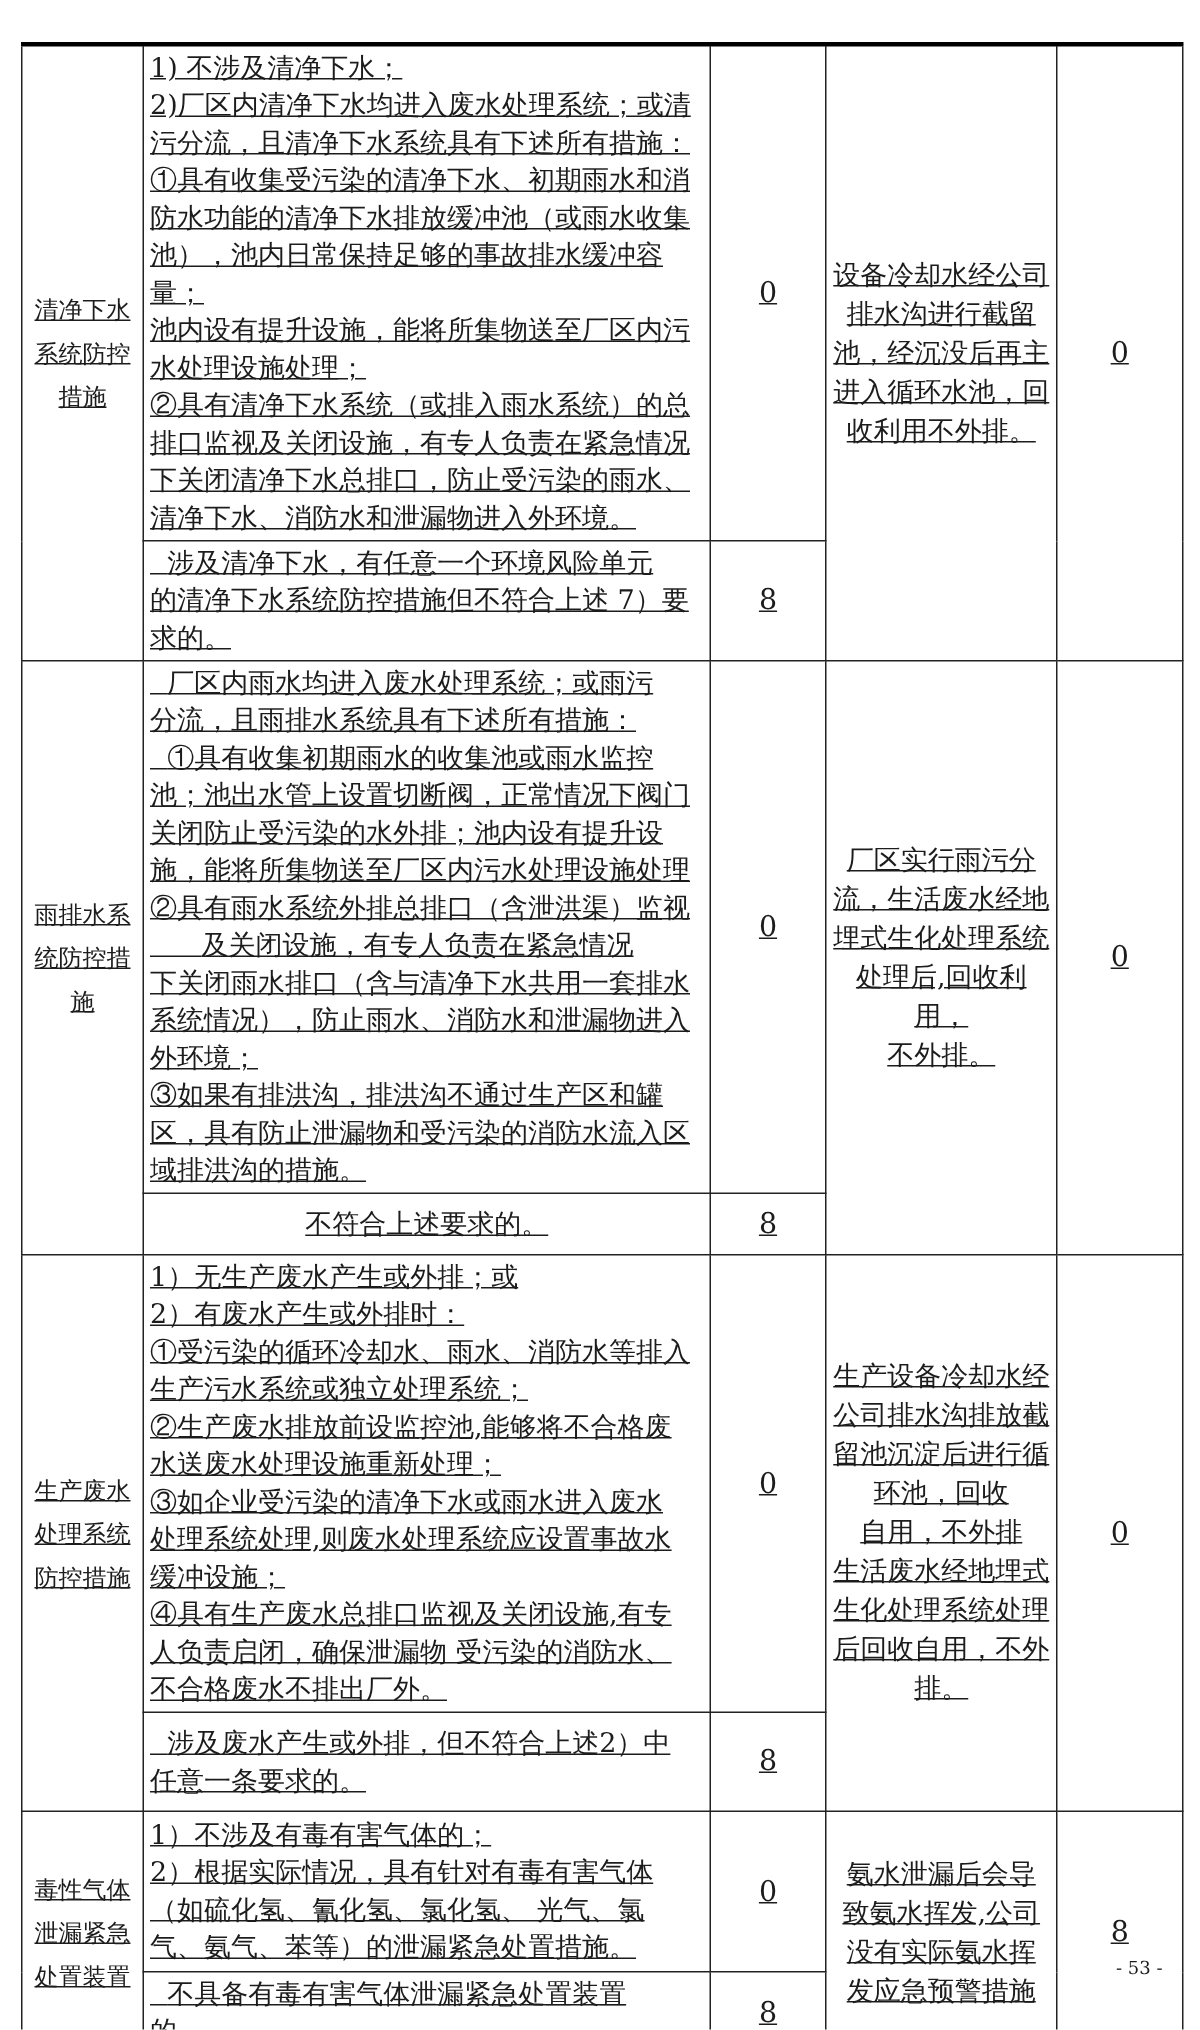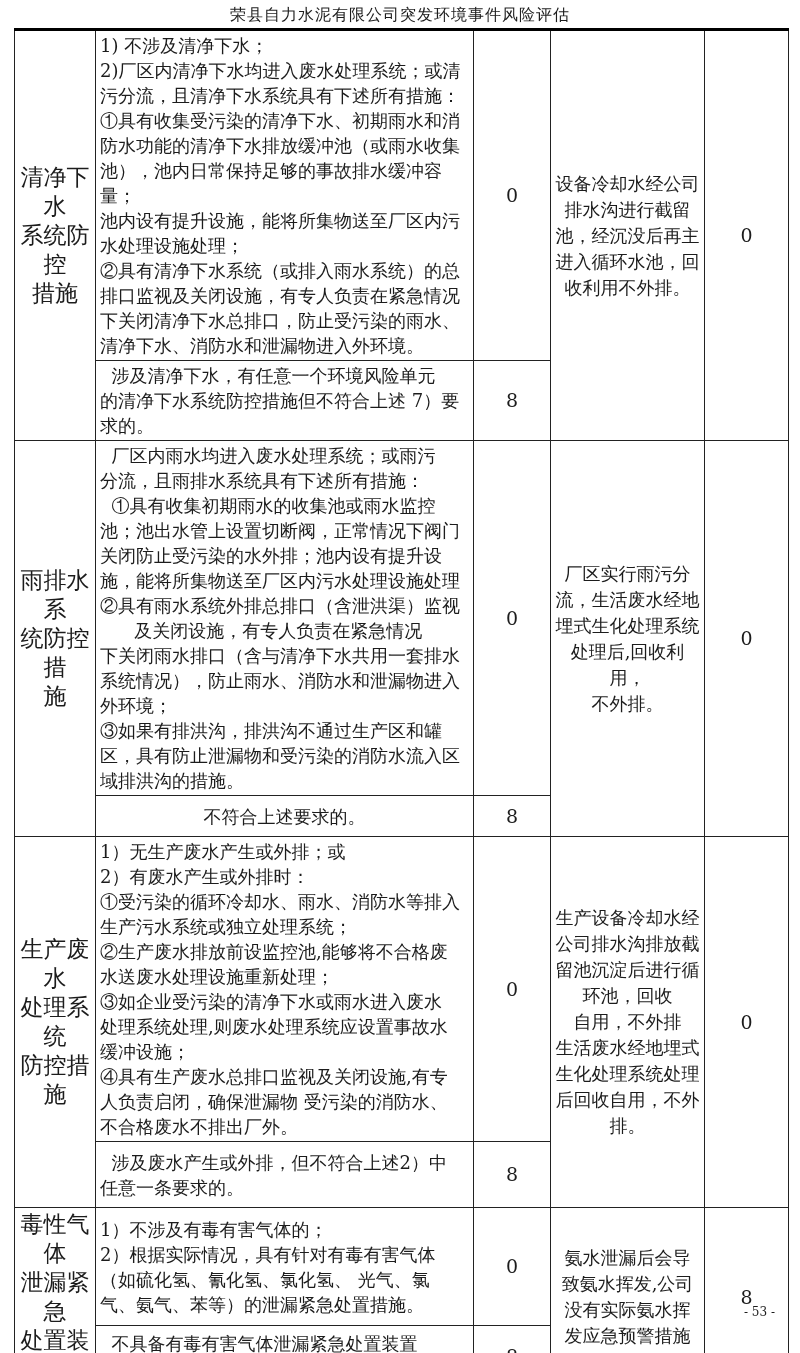--- a/index.html
+++ b/index.html
@@ -21,25 +21,26 @@
     border-collapse:collapse;table-layout:fixed;
     border-top:3px solid #000;
   }
   td{
     border:1.5px solid #222;
     padding:2px 4px;
     font-size:18px;
     line-height:25px;
     vertical-align:middle;
     overflow:hidden;
+    text-decoration:underline;
   }
   td.label{
     text-align:center;
     white-space:pre-line;
-    font-size:23px;
+    font-size:16px;
     line-height:29px;
   }
   td.criteria{
     text-align:left;
     white-space:pre-wrap;
   }
   td.criteria.center{text-align:center;}
   td.score{
     text-align:center;
     font-size:19px;
@@ -57,23 +58,20 @@
   .footer{
     position:absolute;top:1305px;right:25px;
     font-size:12px;
   }
 </style>
 </head>
 <body>
 
 <div class="page">
 
-  <div class="header">
-    <span>荣县自力水泥有限公司突发环境事件风险评估</span>
-  </div>
 
   <table class="risk">
     <colgroup>
       <col style="width:81px">
       <col style="width:378px">
       <col style="width:77px">
       <col style="width:154px">
       <col style="width:84px">
     </colgroup>
     <tbody>

